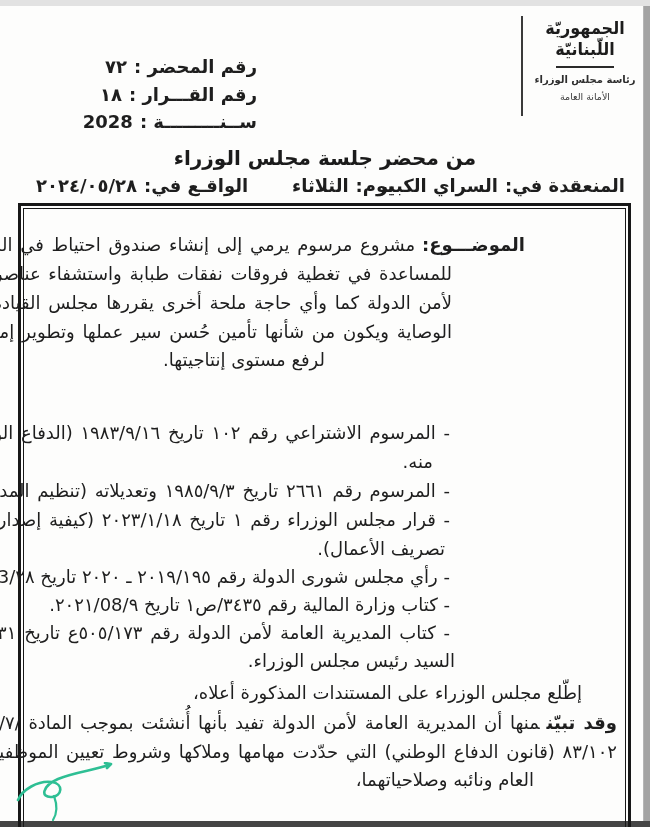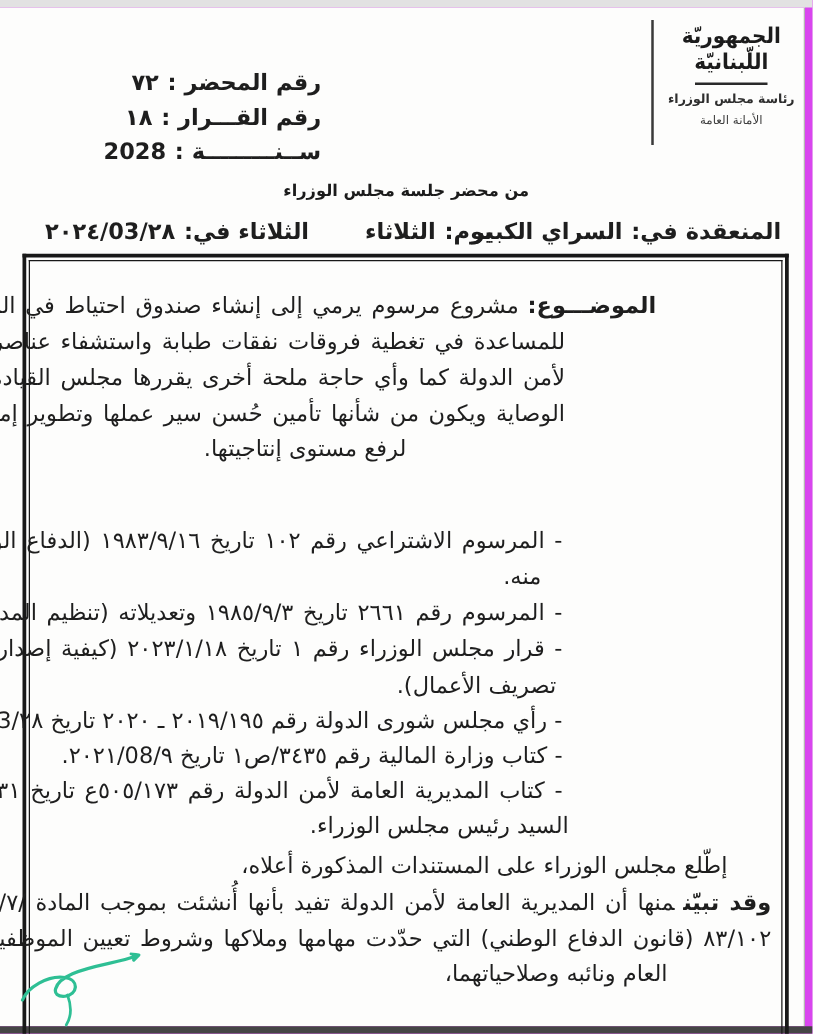--- a/index.html
+++ b/index.html
@@ -1,17 +1,17 @@
 <!DOCTYPE html>
 <html lang="ar"><head>
 <meta charset="utf-8">
 <style>
   html,body{margin:0;padding:0;}
   body{background:#e6e6e6;font-family:"DejaVu Sans",sans-serif;}
-  .page{position:relative;width:650px;height:827px;background:#d946ef;overflow:hidden;
+  .page{position:relative;width:650px;height:827px;background:#a3a3a3;overflow:hidden;
         margin:0 auto;}
   .sheet{position:absolute;left:0;top:6px;width:644px;height:815px;background:#fdfdfc;}
   .seam-right{position:absolute;left:643px;top:6px;width:1px;height:815px;background:#b5b5b5;}
   .edge-bottom{position:absolute;left:0;top:821px;width:650px;height:6px;}
   .edge-top{position:absolute;left:0;top:0;width:650px;height:6px;background:#e2e2e2;}
 
   .ln{position:absolute;direction:rtl;white-space:nowrap;font-size:18px;color:#1e1e1e;
       line-height:18px;}
   .b{font-weight:bold;}
   .lblgap{margin-left:7px;}
@@ -26,21 +26,21 @@
   .lh-pres{font-weight:bold;font-size:10px;color:#2e2e2e;line-height:14px;}
   .lh-sec{font-size:9.5px;color:#3d3d3d;line-height:14px;margin-top:3px;}
 
   
   .frame{position:absolute;left:18px;top:203px;width:607px;height:624px;
          border-top:3px solid #181818;border-left:3px solid #181818;border-right:3px solid #181818;}
   .frame-inner{position:absolute;left:2px;top:2px;right:2px;bottom:0;
          border-top:1px solid #181818;border-left:1px solid #181818;border-right:1px solid #181818;}
 
   .title{position:absolute;left:0;top:146px;width:650px;text-align:center;direction:rtl;
-         font-weight:bold;font-size:13px;color:#1b1b1b;}
+         font-weight:bold;font-size:20px;color:#1b1b1b;}
   .sig{position:absolute;left:12px;top:762px;}
 </style>
 </head>
 <body>
 
 <div class="page">
   <div class="sheet"></div>
   <div class="seam-right"></div>
   <div class="edge-top"></div>
   <div class="edge-bottom" style="background:#454545;"></div>
@@ -66,21 +66,21 @@
 
   <div class="title">من محضر جلسة مجلس الوزراء</div>
 
   <div class="ln b" style="left:283px;top:177px;width:120px;text-align:center;">
     <span class="lblgap">يوم:</span><span>الثلاثاء</span>
   </div>
   <div class="ln b" style="right:25px;top:177px;">
     <span class="lblgap">المنعقدة في:</span><span>السراي الكبير</span>
   </div>
   <div class="ln b" style="left:36px;top:177px;">
-    <span class="lblgap">الثلاثاء في:</span><span>٢٠٢٤/03/٢٨</span>
+    <span class="lblgap">الواقـع في:</span><span>٢٠٢٤/٠٥/٢٨</span>
   </div>
 
   <div class="frame">
     <div class="frame-inner"></div>
   </div>
 
   <div class="ln w" style="right:125px;top:236px;">
     <span class="b lblgap">الموضـــوع:</span><span>مشروع مرسوم يرمي إلى إنشاء صندوق احتياط في المديرية العامة لأمن الدولة</span>
   </div>
   <div class="ln w" style="right:198px;top:265px;">للمساعدة في تغطية فروقات نفقات طبابة واستشفاء عناصر وضباط المديرية العامة</div>

